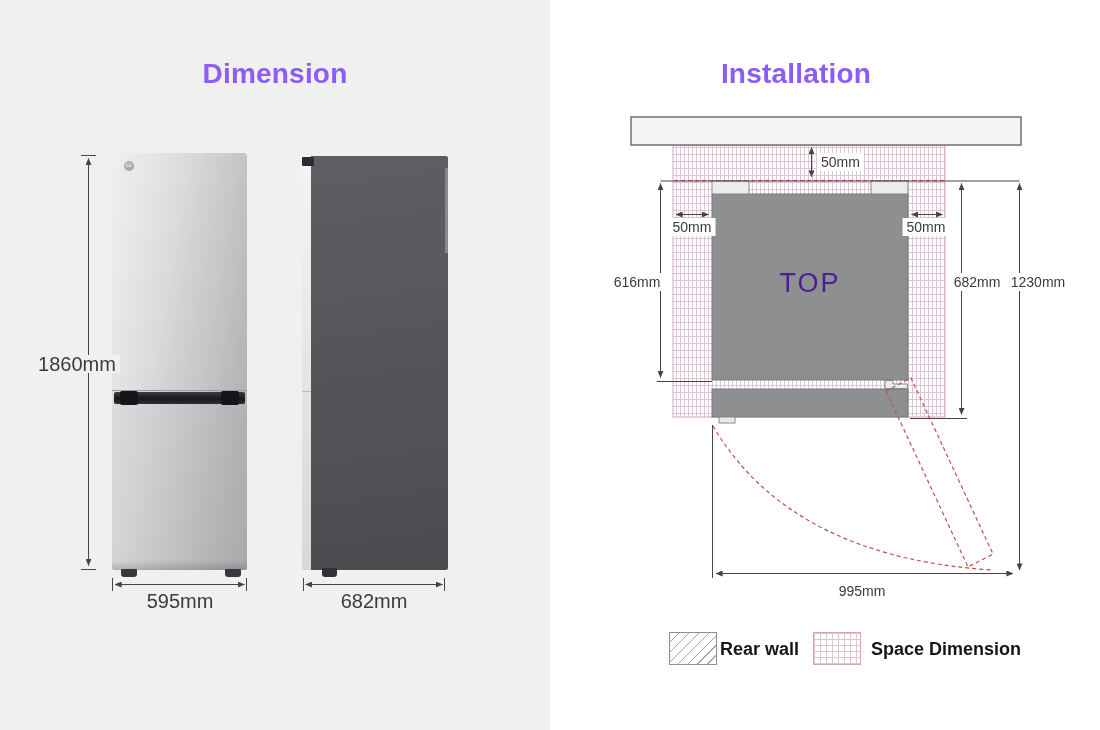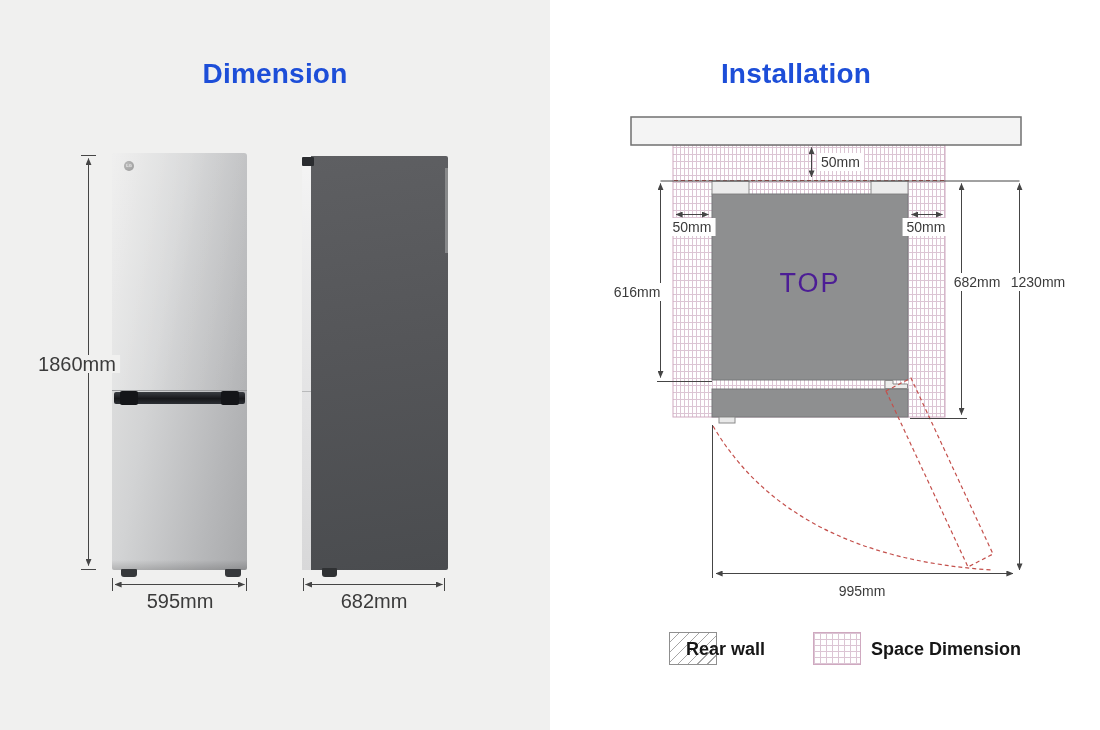--- a/index.html
+++ b/index.html
@@ -3,21 +3,21 @@
 <meta charset="utf-8">
 <style>
   html,body{margin:0;padding:0;background:#ffffff;}
   .stage{position:relative;width:1100px;height:730px;overflow:hidden;
          font-family:"Liberation Sans",sans-serif;background:#ffffff;}
   .panel{position:absolute;top:0;height:730px;width:550px;}
   .panel-left{left:0;background:#f0f0ef;}
   .panel-right{left:550px;background:#ffffff;}
 
   .panel-title{position:absolute;top:58px;width:550px;text-align:center;
-    font-size:28px;font-weight:bold;color:#1d4ed8;letter-spacing:.2px;z-index:3;}
+    font-size:28px;font-weight:bold;color:#8b5cf6;letter-spacing:.2px;z-index:3;}
   .title-dim{left:0;}
   .title-inst{left:521px;}
 
   
   .fridge-front{position:absolute;left:112px;top:153px;width:135px;height:425px;z-index:1;}
   .ff-cabinet{position:absolute;left:0;top:0;width:135px;height:417px;border-radius:3px 3px 2px 2px;
     background:linear-gradient(100deg,#e6e6e5 0%,#d2d3d4 38%,#b6b7b9 78%,#a8a9ab 100%);
     overflow:hidden;}
   .ff-upper{position:absolute;left:0;top:0;width:100%;height:238px;
     background:linear-gradient(100deg,rgba(255,255,255,.38) 0%,rgba(255,255,255,.10) 55%,rgba(255,255,255,0) 100%);}
@@ -58,21 +58,21 @@
 
   
   .swatch{position:absolute;width:46px;height:31px;z-index:3;background:#ffffff;}
   .swatch-hatch{left:669px;top:632px;border:1px solid #8f8f8f;
     background-image:repeating-linear-gradient(135deg,transparent 0 6px,#a6a6a6 6px 7px);}
   .swatch-grid{left:813px;top:632px;border:1px solid #cfa9c0;
     background-image:repeating-linear-gradient(to right,#dcc5d4 0 1px,transparent 1px 6px),
                      repeating-linear-gradient(to bottom,#dcc5d4 0 1px,transparent 1px 6px);}
   .legend-label{position:absolute;transform:translateY(-50%);top:649px;font-size:18px;
     font-weight:600;color:#161616;white-space:nowrap;z-index:3;}
-  .legend-rear{left:686px;} .legend-space{left:871px;}
+  .legend-rear{left:720px;} .legend-space{left:871px;}
 
   .overlay{position:absolute;left:0;top:0;width:1100px;height:730px;z-index:2;}
 </style>
 </head>
 <body>
 
 <div class="stage">
 
   <div class="panel panel-left"></div>
   <div class="panel panel-right"></div>
@@ -155,21 +155,21 @@
     </g>
   </svg>
 
   <div class="lbl lbl-big bg-g" style="left:77px;top:364px;">1860mm</div>
   <div class="lbl lbl-big" style="left:180px;top:601px;">595mm</div>
   <div class="lbl lbl-big" style="left:374px;top:601px;">682mm</div>
 
   <div class="lbl lbl-anchor-left bg-w" style="left:817px;top:162px;">50mm</div>
   <div class="lbl bg-w" style="left:692px;top:227px;">50mm</div>
   <div class="lbl bg-w" style="left:926px;top:227px;">50mm</div>
-  <div class="lbl bg-w" style="left:637px;top:292px;">616mm</div>
+  <div class="lbl bg-w" style="left:637px;top:282px;">616mm</div>
   <div class="lbl bg-w" style="left:977px;top:282px;">682mm</div>
   <div class="lbl bg-w" style="left:1038px;top:282px;">1230mm</div>
   <div class="lbl" style="left:862px;top:591px;">995mm</div>
   <div class="lbl lbl-top" style="left:810px;top:283px;">TOP</div>
 
   <div class="swatch swatch-hatch"></div>
   <div class="legend-label legend-rear">Rear wall</div>
   <div class="swatch swatch-grid"></div>
   <div class="legend-label legend-space">Space Dimension</div>
 

